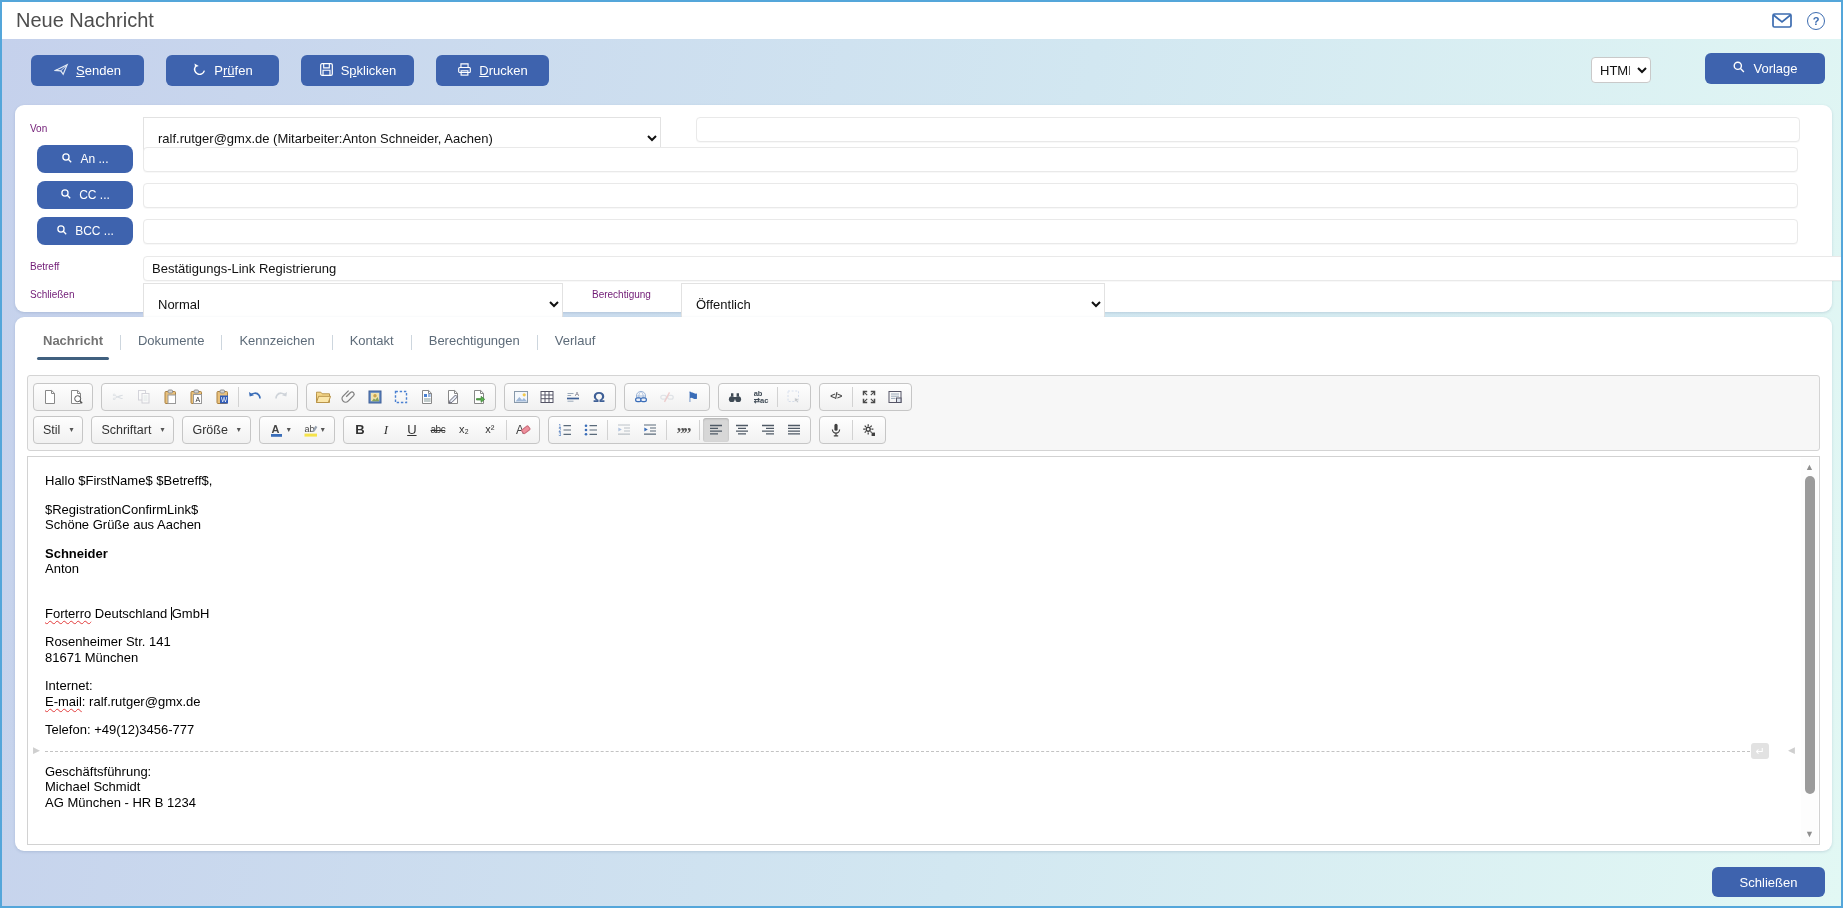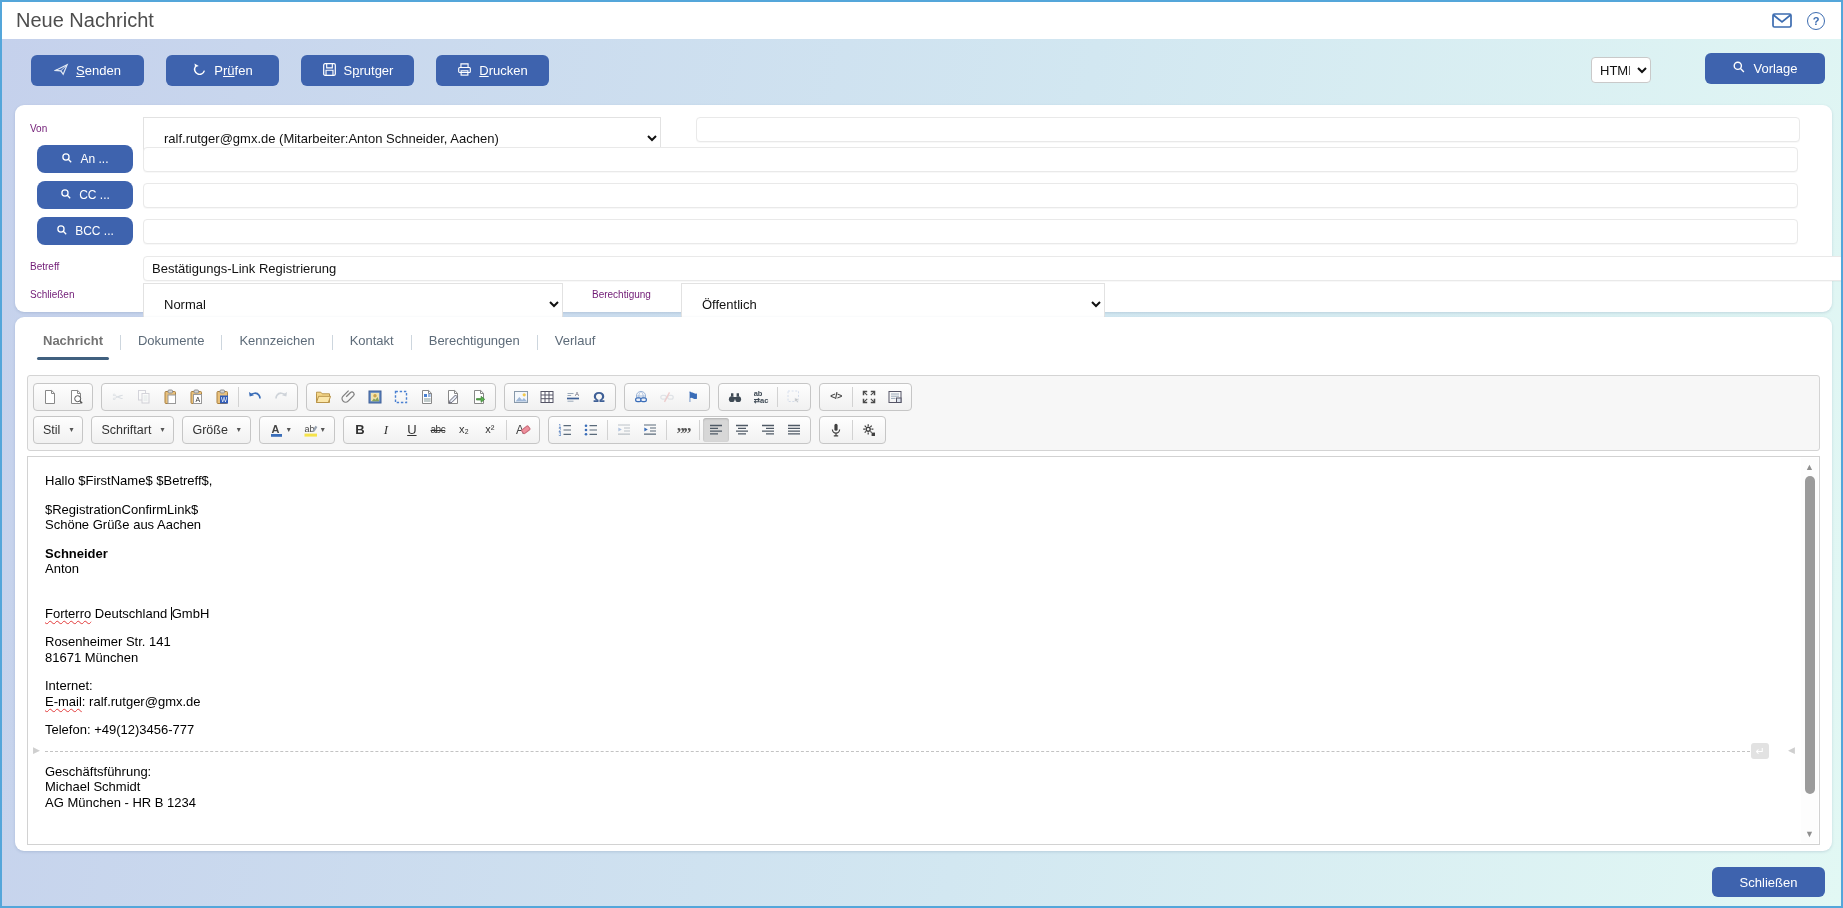--- a/index.html
+++ b/index.html
@@ -22,21 +22,21 @@
   .action-btn{position:absolute;top:16px;height:31px;width:113px}
   #senden-button{left:29px}#pruefen-button{left:164px}#speichern-button{left:299px}#drucken-button{left:434px}
   .ak{text-decoration:underline}
   #format-select{position:absolute;left:1589px;top:18px;width:60px;height:26px;font-size:13px;border:1px solid #c9c9c9;border-radius:4px;background:#fff;color:#111;padding:0 4px}
   #vorlage-button{position:absolute;left:1703px;top:14px;width:120px;height:31px}
 
   
   #form-panel{position:absolute;left:13px;top:66px;width:1817px;height:207px;background:#fff;border-radius:9px;box-shadow:0 1px 3px rgba(30,60,110,.16)}
   .lbl{position:absolute;font-size:10px;color:#701a75}
   .fin{position:absolute;box-sizing:border-box;height:25px;border:1px solid #e9e9e9;border-radius:4px;font-size:13px;padding:0 8px;color:#111;background:#fff;font-family:"Liberation Sans",sans-serif;box-shadow:0 1px 1px rgba(0,0,0,.03)}
-  .fsel{position:absolute;box-sizing:border-box;height:42px;border:1px solid #e2e2e2;border-radius:0;font-size:13px;color:#111;background:#fff;padding:0 16px;font-family:"Liberation Sans",sans-serif}
+  .fsel{position:absolute;box-sizing:border-box;height:42px;border:1px solid #e2e2e2;border-radius:0;font-size:13px;color:#111;background:#fff;padding:0 10px;font-family:"Liberation Sans",sans-serif}
   #von-label{left:15px;top:18px}
   #von-select{left:128px;top:12px;width:518px}
   #von-extra-input{left:681px;top:12px;width:1104px}
   .addr-btn{position:absolute;left:22px;width:96px;height:28px;border-radius:8px;font-size:12px}
   #an-button{top:40px}#cc-button{top:76px}#bcc-button{top:112px}
   #an-input{left:128px;top:42px;width:1655px}
   #cc-input{left:128px;top:78px;width:1655px}
   #bcc-input{left:128px;top:114px;width:1655px}
   #betreff-label{left:15px;top:156px}
   #betreff-input{left:128px;top:151px;width:1802px}
@@ -134,21 +134,21 @@
               <path d="M13.2 9.2A5.3 5.3 0 113.6 5" fill="none" stroke="#fff" stroke-width="1.5"></path>
               <path d="M2.6 1.6l.8 4 3.8-1.4z" fill="#fff"></path>
             </svg></span>
         <span><span>P</span><span class="ak">rü</span><span>fen</span></span>
       </button>
       <button class="btn action-btn" id="speichern-button">
         <span><svg width="15" height="15" viewBox="0 0 16 16">
               <rect x="1.8" y="1.8" width="12.4" height="12.4" rx="1.5" fill="none" stroke="#fff" stroke-width="1.3"></rect>
               <path d="M5 1.8v4.4h6V1.8M4.3 14.2V8.8h7.4v5.4" fill="none" stroke="#fff" stroke-width="1.2"></path>
             </svg></span>
-        <span><span>S</span><span class="ak">p</span><span>rutger</span></span>
+        <span><span>S</span><span class="ak">p</span><span>klicken</span></span>
       </button>
       <button class="btn action-btn" id="drucken-button">
         <span><svg width="15" height="15" viewBox="0 0 16 16">
               <path d="M4.2 5.8V2h7.6v3.8" fill="none" stroke="#fff" stroke-width="1.2"></path>
               <rect x="1.8" y="5.8" width="12.4" height="5.4" rx="1" fill="none" stroke="#fff" stroke-width="1.2"></rect>
               <rect x="4.4" y="9.4" width="7.2" height="4.6" fill="none" stroke="#fff" stroke-width="1.2"></rect>
             </svg></span>
         <span><span></span><span class="ak">D</span><span>rucken</span></span>
       </button>
       <select id="format-select"><option>HTML</option></select>

